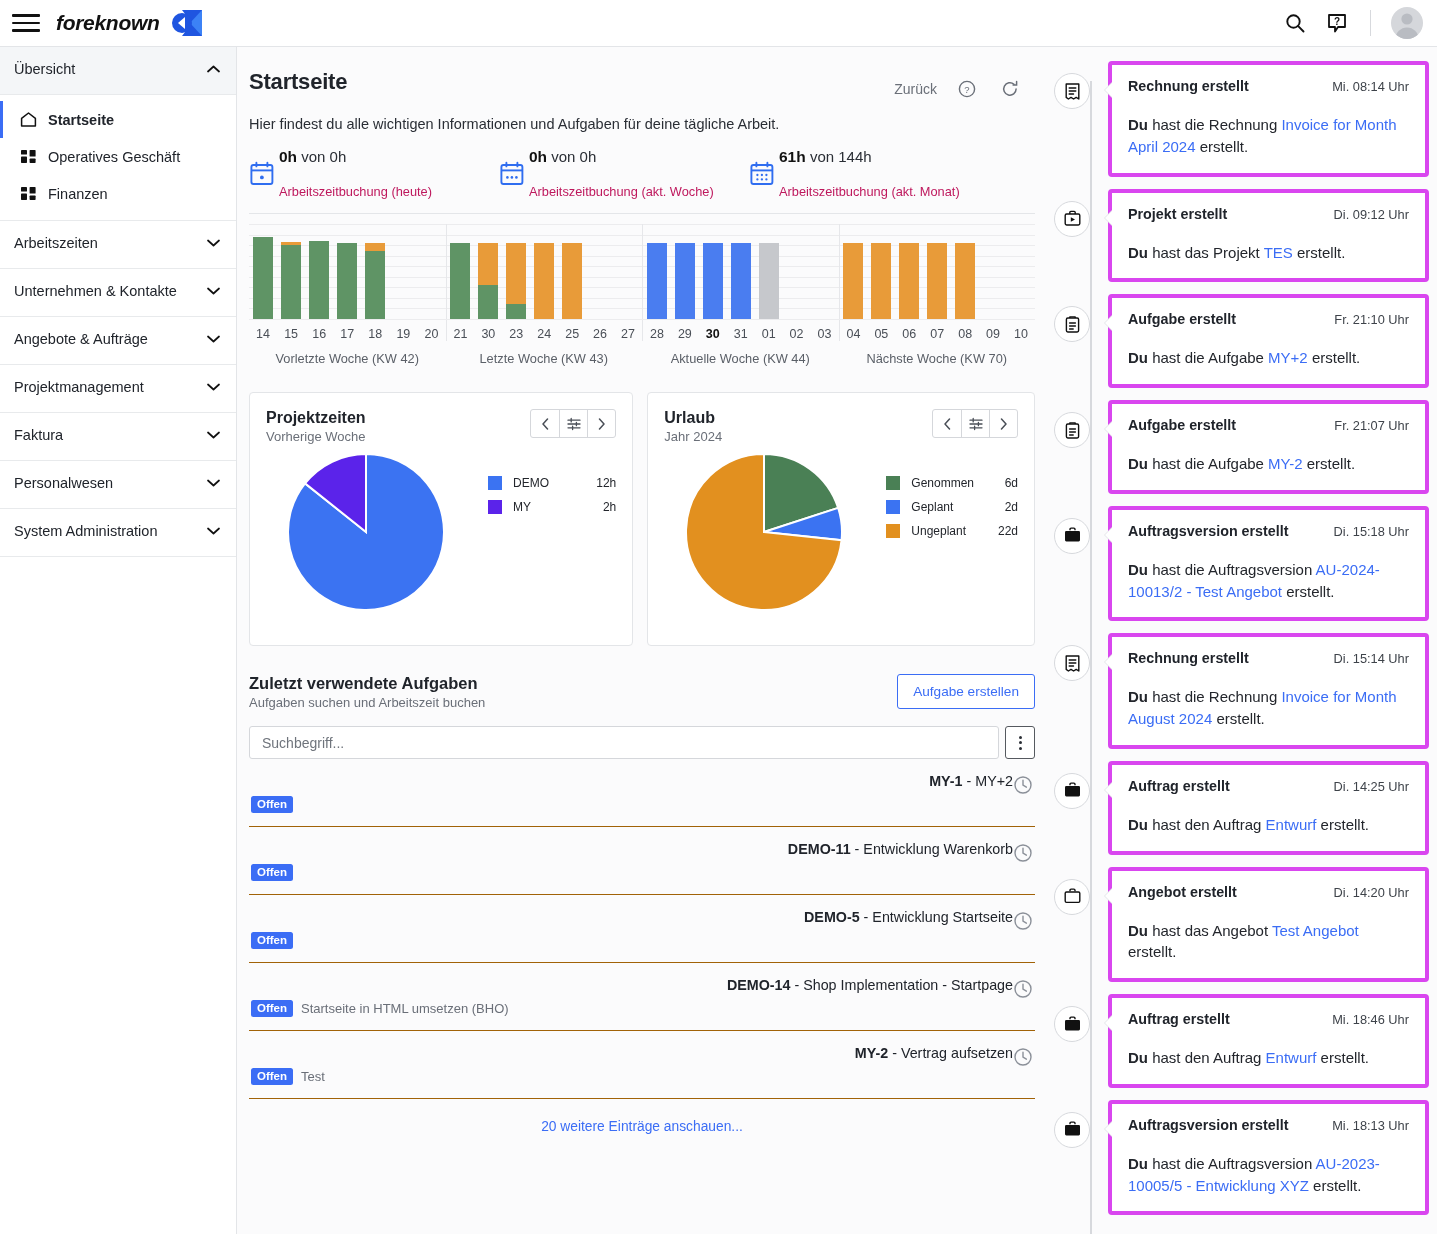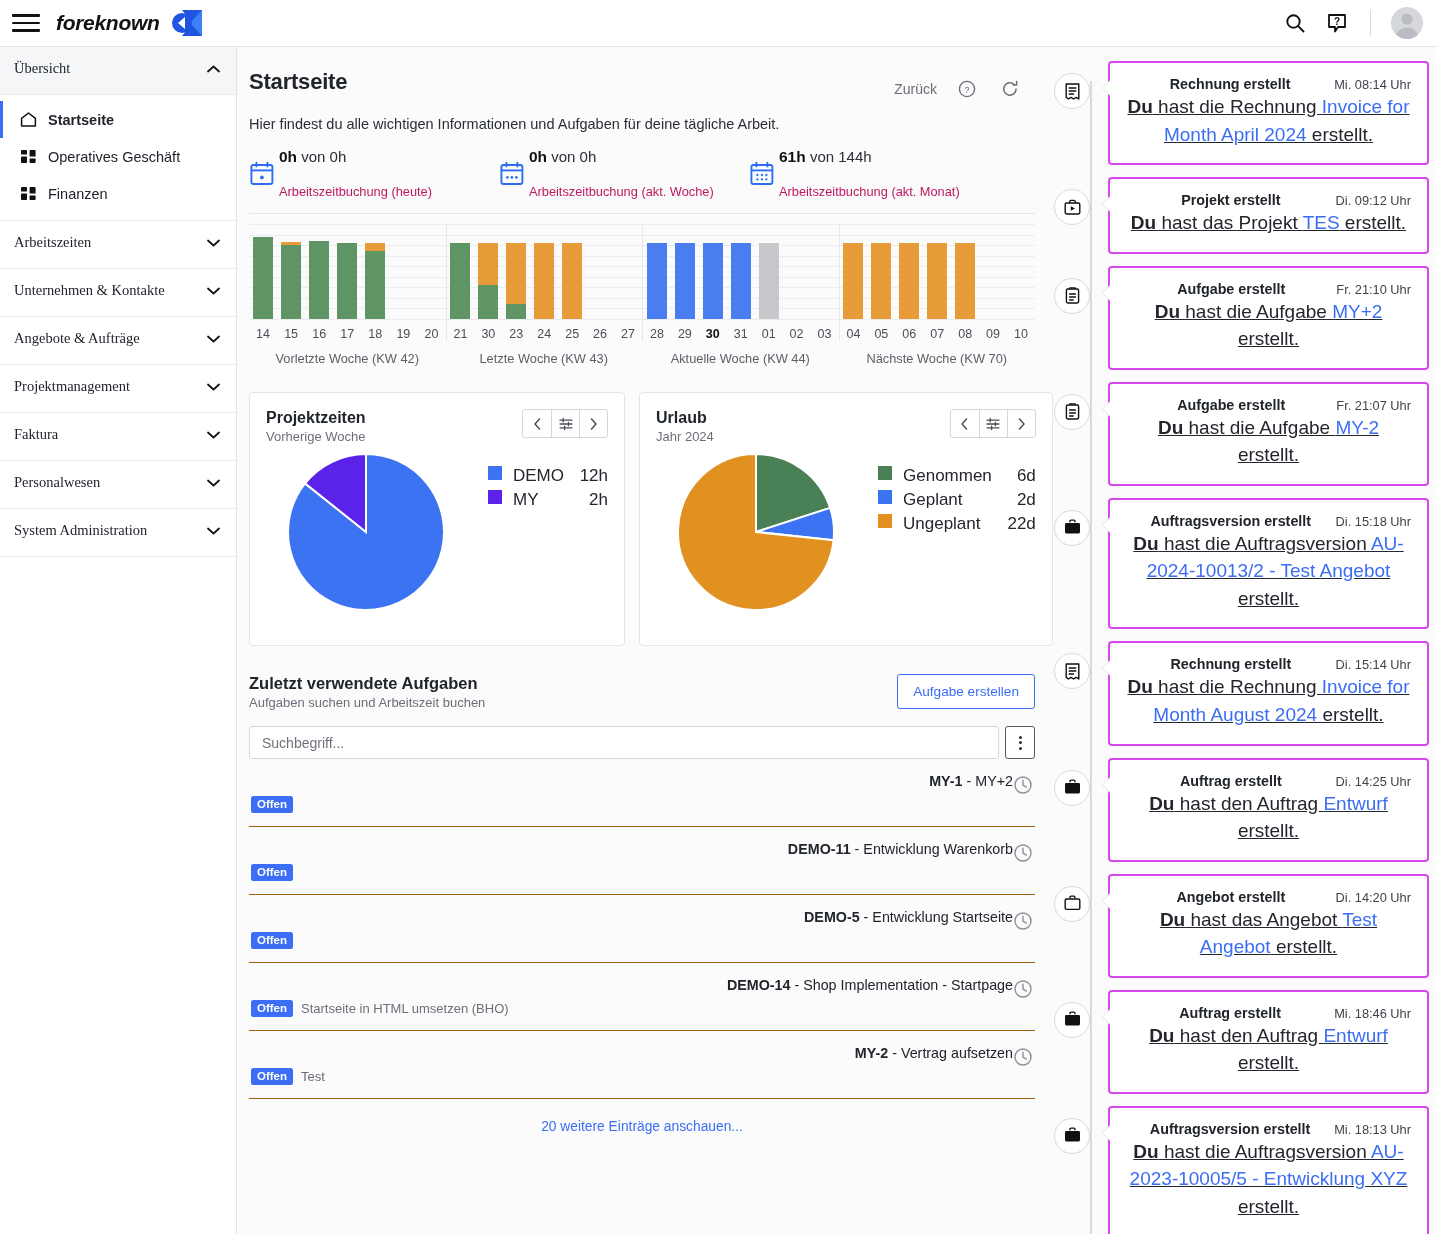--- a/index.html
+++ b/index.html
@@ -33,21 +33,21 @@
   .avatar { width: 32px; height: 32px; border-radius: 50%; background: #d5d7db;
     display: flex; align-items: flex-end; justify-content: center; overflow: hidden; }
 
   
   .body-row { flex: 1 1 auto; display: flex; min-height: 0; }
 
   
   .sidebar { width: 237px; flex: 0 0 237px; border-right: 1px solid #e3e5e8; background: #fff; }
   .side-group {
     height: 48px; display: flex; align-items: center; justify-content: space-between;
-    padding: 0 16px 4px 14px; border-bottom: 1px solid #e8eaec; cursor: pointer; font-size: 14.5px; font-family: Liberation Serif, serif;
+    padding: 0 16px 4px 14px; border-bottom: 1px solid #e8eaec; cursor: pointer; font-size: 14.5px;
   }
   .side-group.active { background: #f4f6f8; }
   .chev { width: 13px; height: 8px; }
   .side-item {
     height: 37px; display: flex; align-items: center; gap: 11px;
     padding-left: 20px; cursor: pointer; font-size: 14.5px; position: relative;
   }
   .side-item.sel { font-weight: 700; }
   .side-item.sel::before {
     content: ""; position: absolute; left: 0; top: 0; bottom: 0; width: 3px; background: #3b6df5;
@@ -102,21 +102,21 @@
   .card-t { font-size: 16px; font-weight: 700; }
   .card-s { font-size: 13px; color: #6a6f78; margin-top: 2px; }
   .card-spacer { flex: 1 1 auto; }
   .btn-grp { display: flex; border: 1px solid #d5d7db; border-radius: 3px; overflow: hidden; background: #fff; }
   .btn-grp > div { width: 28px; height: 27px; display: flex; align-items: center; justify-content: center;
     cursor: pointer; font-size: 13px; color: #4a4f57; }
   .btn-grp > div + div { border-left: 1px solid #d5d7db; }
   .card-body { display: flex; margin-top: 8px; }
   .pie-wrap { width: 200px; flex: 0 0 200px; display: flex; align-items: center; justify-content: center; }
   .legend { flex: 1 1 auto; padding: 14px 0 0 22px; }
-  .lg-row { display: flex; align-items: flex-start; height: 24px; font-size: 17px; color: #23262c; }
+  .lg-row { display: flex; align-items: flex-end; height: 24px; font-size: 12px; color: #23262c; }
   .lg-sw { width: 14px; height: 14px; flex: 0 0 14px; margin-right: 11px; }
   .lg-name { flex: 1 1 auto; }
   .lg-val { width: 44px; text-align: right; }
 
   
   .tasks { margin: 28px 12px 0 12px; }
   .tasks-head { display: flex; align-items: flex-start; }
   .tasks-t { font-size: 16.5px; font-weight: 700; }
   .tasks-s { font-size: 13px; color: #6a6f78; margin-top: 2px; }
   .btn-outline { border: 1px solid #3b6df5; color: #3b6df5; background: #fff;
@@ -143,36 +143,36 @@
   .task-clock { width: 20px; height: 20px; flex: 0 0 20px; margin-top: 2px; cursor: pointer; }
   .more-link { text-align: center; color: #3b6df5; font-size: 13.8px; padding: 20px 0 0 0; cursor: pointer; }
 
   
   .timeline { flex: 1 1 auto; min-width: 0; position: relative; padding: 14px 8px 0 0; }
   .tl-line { position: absolute; left: 43px; top: 34px; bottom: 0; width: 2px; background: #d7d9dd; }
   .tl-item { display: flex; position: relative; margin-bottom: 12px; }
   .tl-dot { width: 36px; height: 36px; flex: 0 0 36px; border-radius: 50%; background: #fff;
     border: 1.6px solid #d7d9dd; display: flex; align-items: center; justify-content: center;
     margin: 12px 0 0 7px; z-index: 2; }
-  .tl-card { flex: 1 1 auto; margin-left: 18px; background: #fff; border: 2px solid #d946ef;
-    border-radius: 4px; padding: 13px 16px 15px 16px; position: relative; min-width: 0; text-align: center; }
+  .tl-card { flex: 1 1 auto; margin-left: 18px; background: #fff; border: 4px solid #d946ef;
+    border-radius: 4px; padding: 13px 16px 15px 16px; position: relative; min-width: 0; }
   .tl-card::before {
     content: ""; position: absolute; left: -8px; top: 17px;
     border-top: 8px solid transparent; border-bottom: 8px solid transparent;
     border-right: 8px solid #e3e5e8;
   }
   .tl-card::after {
     content: ""; position: absolute; left: -6.6px; top: 17px;
     border-top: 8px solid transparent; border-bottom: 8px solid transparent;
     border-right: 8px solid #fff;
   }
   .tl-head { display: flex; align-items: baseline; }
   .tl-title { font-size: 14.3px; font-weight: 700; flex: 1 1 auto; }
   .tl-time { font-size: 12.8px; color: #3e434a; }
-  .tl-text { font-size: 19px; color: #23262c; margin-top: 1px; line-height: 1.45; text-decoration: underline; }
+  .tl-text { font-size: 15px; color: #23262c; margin-top: 20px; line-height: 1.45; }
   .tl-text b { font-weight: 700; }
   .lnk { color: #3b6df5; cursor: pointer; }
 
   svg { display: block; }
 </style>
 </head>
 <body>
 
 <div class="app">
 

